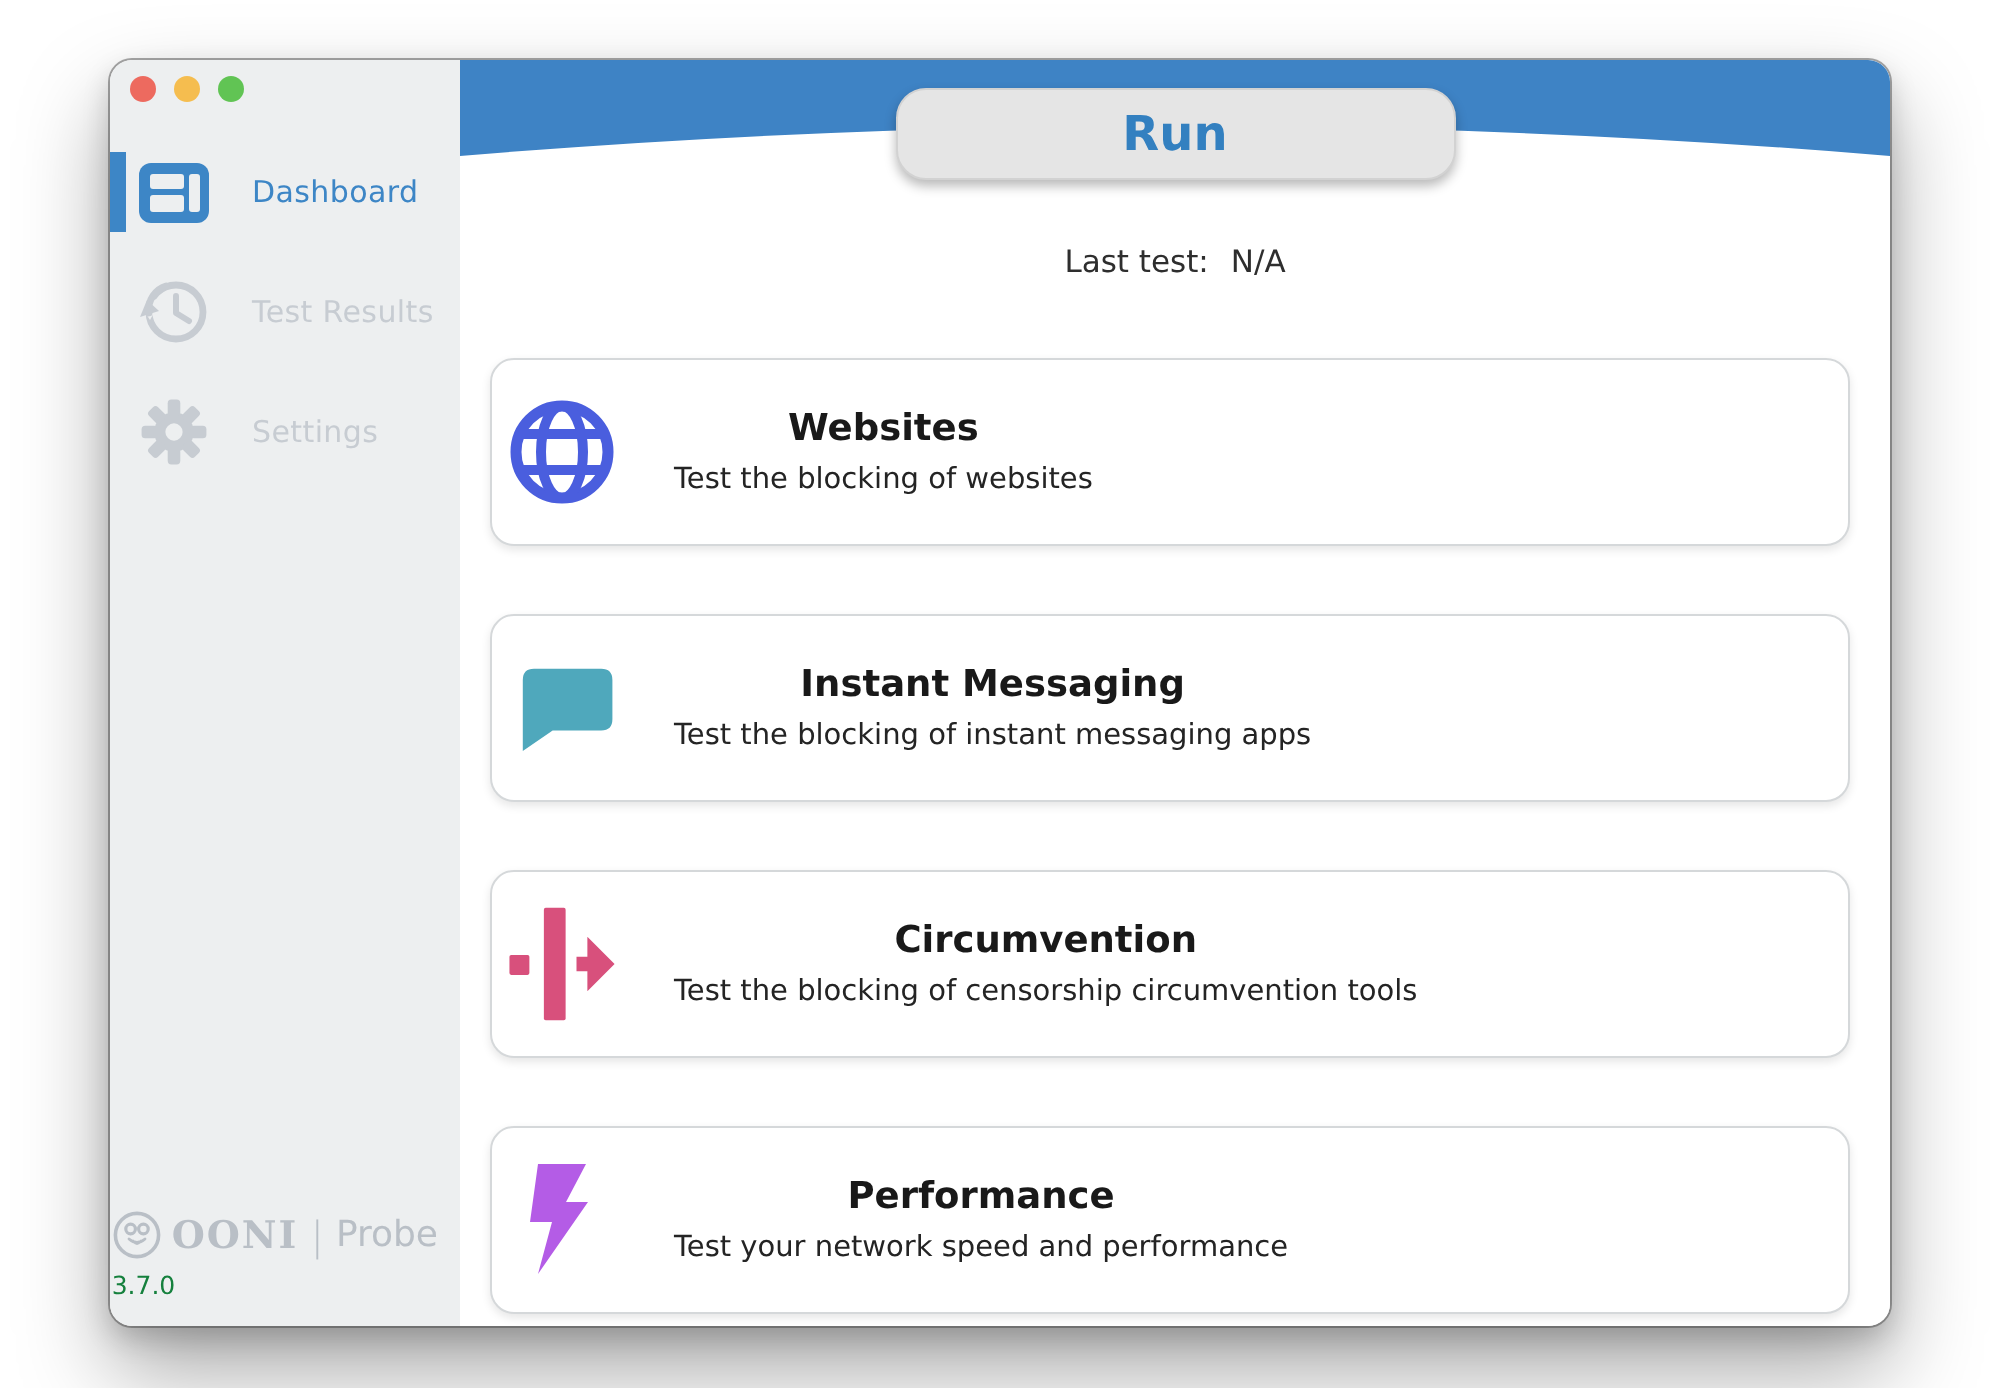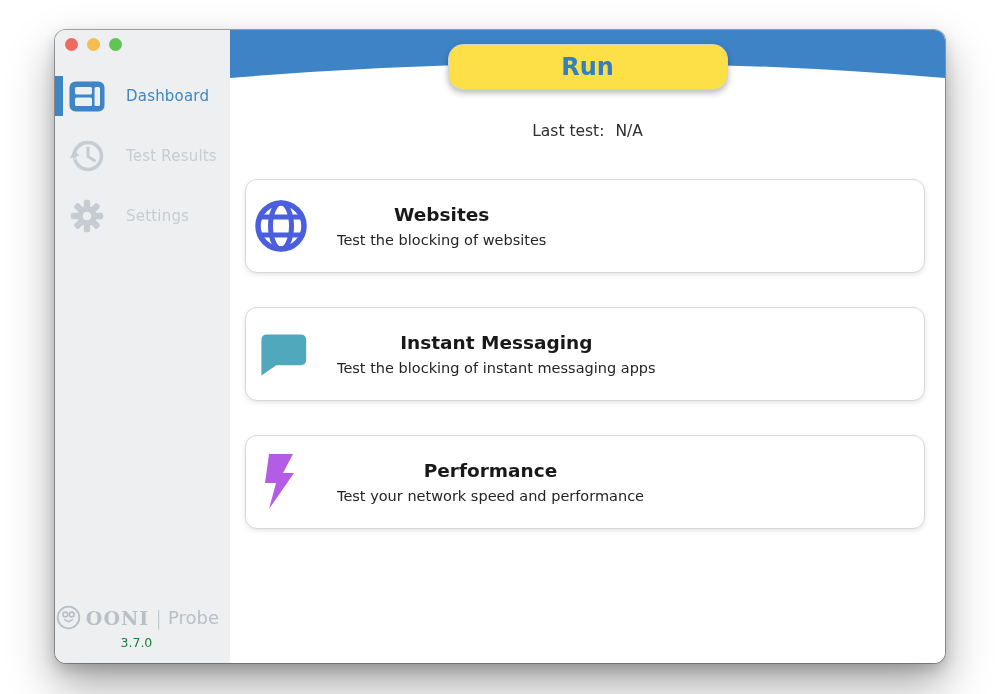--- a/index.html
+++ b/index.html
@@ -25,36 +25,36 @@
   .tl.green  { background:#61c454; }
 
   nav { margin-top:46px; }
   .nav-item { position:relative; display:flex; align-items:center; gap:20px;
               height:40px; margin-bottom:20px; padding-left:13px; cursor:default; }
   .nav-item .label { font-size:15px; color:#c7ccd2; letter-spacing:.2px; }
   .nav-item.active .label { color:#3d86c6; font-weight:500; }
   .active-indicator { position:absolute; left:0; top:0; width:8px; height:40px; background:#3d86c6; }
   .nav-icon { flex:0 0 auto; }
 
-  .sidebar-footer { position:absolute; right:11px; bottom:13px; text-align:center; }
+  .sidebar-footer { position:absolute; right:11px; bottom:13px; text-align:left; }
   .logo-row { display:flex; align-items:center; justify-content:flex-end; gap:5px; color:#b9bfc6; }
   .logo-ooni { font-family:"DejaVu Serif", serif; font-weight:bold; font-size:19px; letter-spacing:1px; }
   .logo-sep  { font-size:20px; font-weight:200; color:#b9bfc6; padding:0 1px; }
   .logo-probe{ font-size:18px; color:#b9bfc6; }
   .version { margin-top:5px; font-size:12.5px; color:#15803d; padding-right:2px; }
 
   
   .main { position:relative; flex:1; background:#ffffff; }
   .header-solid { height:30px; background:#3e83c5; }
   .header-curve { display:block; width:100%; height:18px; }
 
   .run-button {
     position:absolute; top:14px; left:50%; transform:translateX(-50%);
     width:280px; height:46px; border-radius:15px;
-    background:#fde047; border:1px solid #d2d2d2;
+    background:#e5e5e5; border:1px solid #d2d2d2;
     box-shadow:0 3px 6px rgba(0,0,0,.28);
     font-family:"DejaVu Sans", sans-serif;
     font-size:24px; font-weight:bold; color:#3380c0; text-align:center;
     cursor:pointer; z-index:5;
   }
 
   .last-test { margin-top:44px; height:22px; text-align:center;
                font-size:15.5px; color:#2e2e2e; }
   .last-test .value { margin-left:11px; }
 
@@ -178,20 +178,33 @@
             <svg width="56" height="56" viewBox="0 0 60 60">
               <path d="M9,15 Q9,9 15,9 H51 Q57,9 57,15 V36 Q57,42 51,42 H25 L9,53 Z" fill="#4fa8bc"></path>
             </svg>
           </div>
           <div class="card-text">
             <div class="card-title">Instant Messaging</div>
             <div class="card-desc">Test the blocking of instant messaging apps</div>
           </div>
         </div>
 
+        <div class="card">
+          <div class="card-icon">
+            <svg width="62" height="66" viewBox="0 0 64 68">
+              <rect x="3" y="29" width="11" height="11" rx="1" fill="#d8507c"></rect>
+              <rect x="22" y="3" width="12" height="62" rx="1" fill="#d8507c"></rect>
+              <polygon points="40,30 46,30 46,19 61,34 46,49 46,38 40,38" fill="#d8507c"></polygon>
+            </svg>
+          </div>
+          <div class="card-text">
+            <div class="card-title">Circumvention</div>
+            <div class="card-desc">Test the blocking of censorship circumvention tools</div>
+          </div>
+        </div>
 
         <div class="card">
           <div class="card-icon">
             <svg width="56" height="62" viewBox="0 0 56 62">
               <path d="M16,3 H40 L30,22 H41 L16,58 L23,32 H12 Z" fill="#b45ce6"></path>
             </svg>
           </div>
           <div class="card-text">
             <div class="card-title">Performance</div>
             <div class="card-desc">Test your network speed and performance</div>

